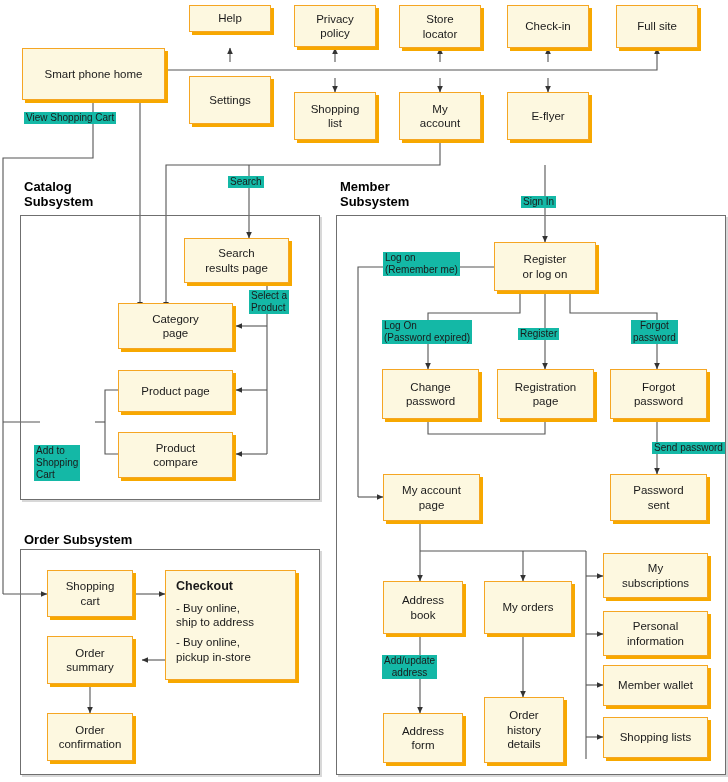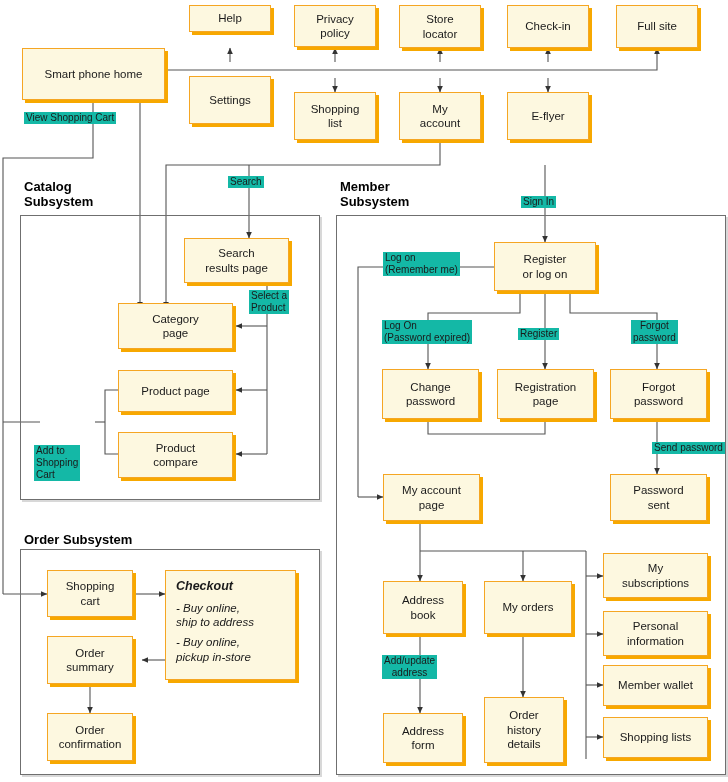--- a/index.html
+++ b/index.html
@@ -158,21 +158,21 @@
   <div class="node" style="left:118px;top:432px;width:115px;height:46px;white-space:pre-line;">Product
 compare</div>
 
   <div class="node" style="left:47px;top:570px;width:86px;height:47px;white-space:pre-line;">Shopping
 cart</div>
   <div class="node" style="left:47px;top:636px;width:86px;height:48px;white-space:pre-line;">Order
 summary</div>
   <div class="node" style="left:47px;top:713px;width:86px;height:48px;white-space:pre-line;">Order
 confirmation</div>
 
-  <div class="node left" style="left:165px;top:570px;width:131px;height:110px;flex-direction:column;font-style:italic;">
+  <div class="node left" style="left:165px;top:570px;width:131px;height:110px;flex-direction:column;">
     <span class="ttl">Checkout</span>
     <span class="li" style="white-space:pre-line;">- Buy online,
 ship to address</span>
     <span class="li" style="white-space:pre-line;">- Buy online,
 pickup in-store</span>
   </div>
 
   <div class="node" style="left:494px;top:242px;width:102px;height:49px;white-space:pre-line;">Register
 or log on</div>
 

